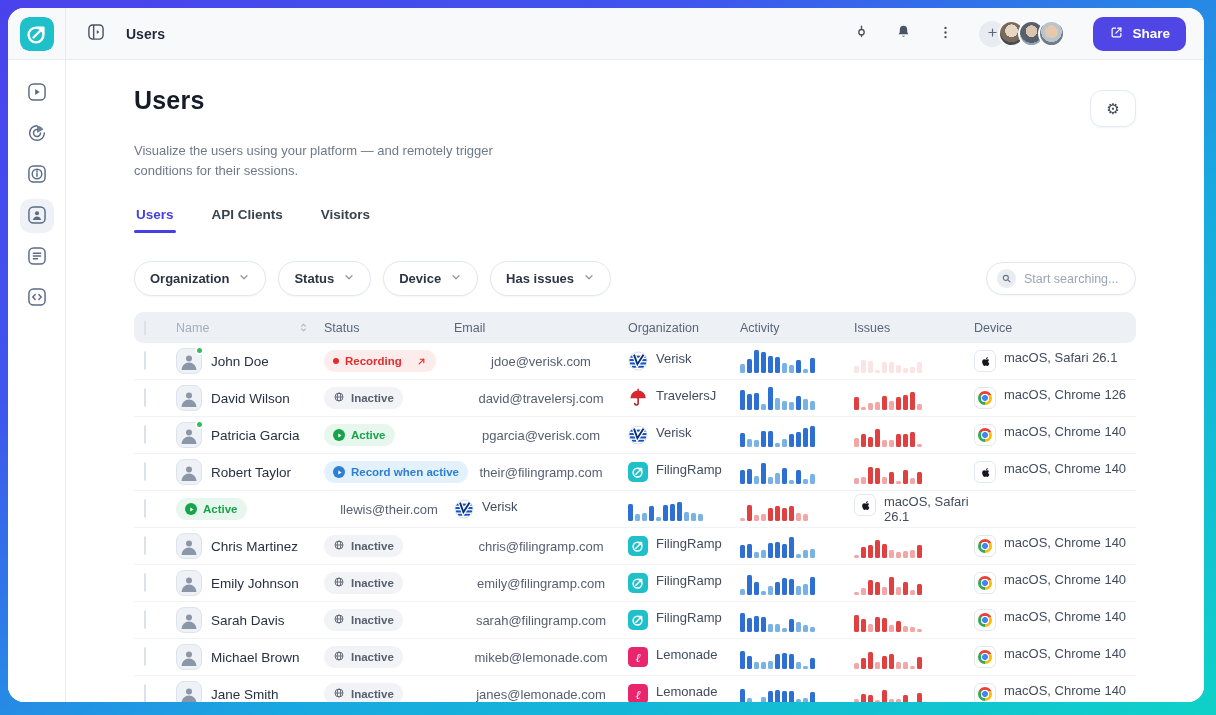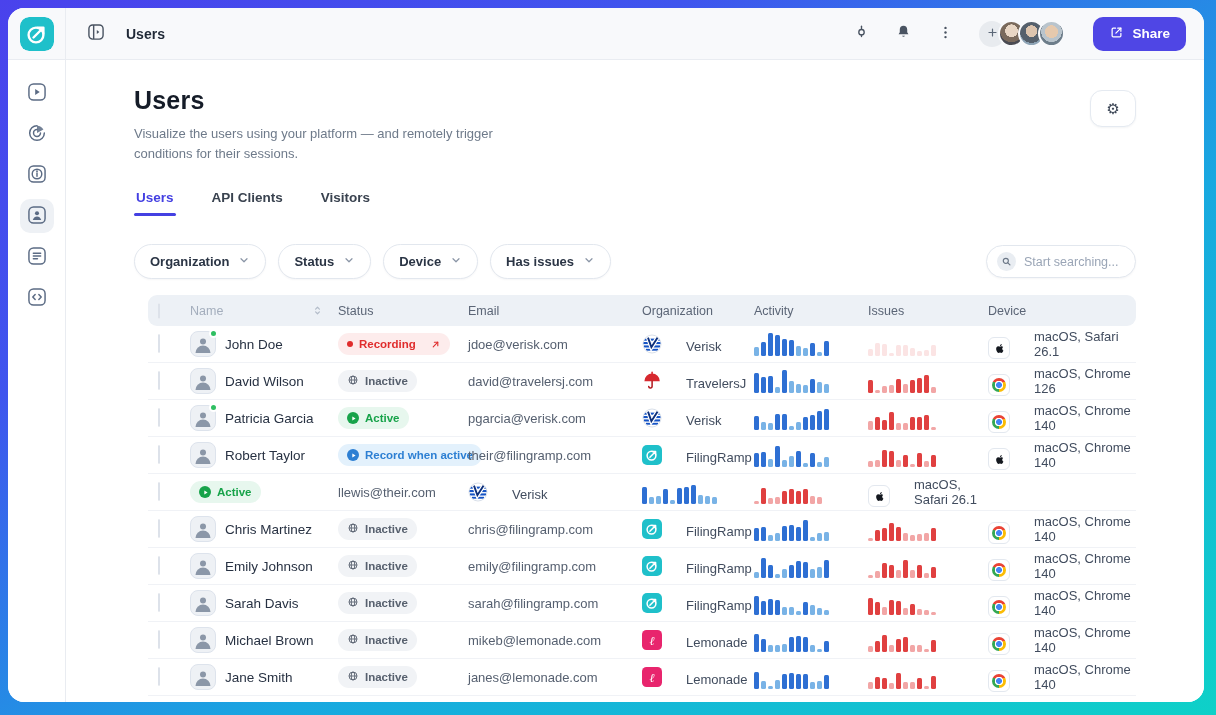--- a/index.html
+++ b/index.html
@@ -30,61 +30,61 @@
   .share-btn { margin-left:14px; height:34px; padding:0 16px; border:none; border-radius:10px;
     background:#4f46e5; color:#fff; font-size:13.5px; font-weight:700; display:flex; align-items:center; gap:8px; cursor:pointer; font-family:inherit; }
   
   .body-wrap { flex:1; display:flex; min-height:0; }
   .sidebar { width:58px; flex:0 0 58px; border-right:1px solid #e9ecf1; background:#fff; padding-top:16px; display:flex; flex-direction:column; align-items:center; gap:7px; }
   .side-btn { width:34px; height:34px; border:none; background:none; border-radius:10px; display:flex; align-items:center; justify-content:center; cursor:pointer; }
   .side-btn.active { background:#eef1f5; }
   
   .content { flex:1; overflow:hidden; position:relative; padding:26px 68px 0 68px; background:#fff; }
   h1.page-title { font-size:25px; font-weight:700; color:#151c28; letter-spacing:.2px; }
-  .page-desc { margin-top:9px; font-size:13px; line-height:1.55; color:#6e7a8a; width:370px; }
+  .page-desc { margin-top:26px; font-size:13px; line-height:1.55; color:#6e7a8a; width:370px; }
   .gear-btn { position:absolute; top:30px; right:68px; width:46px; height:37px; background:#fff; border:1px solid #e5eaf1; border-radius:12px;
     box-shadow:0 1px 2px rgba(20,30,50,.05); cursor:pointer; font-size:15px; color:#3c4656; display:flex; align-items:center; justify-content:center; }
   
   .tabs { margin-top:22px; display:flex; gap:34px; }
   .tab { background:none; border:none; font-family:inherit; font-size:13.5px; font-weight:600; color:#39424f; padding:4px 2px 11px; cursor:pointer; position:relative; }
   .tab.active { color:#4440e2; }
   .tab.active::after { content:""; position:absolute; left:0; right:0; bottom:0; height:3px; border-radius:2px; background:#4440e2; }
   
   .filter-row { margin-top:28px; display:flex; align-items:center; gap:12px; }
   .pill { height:35px; padding:0 15px; background:#fff; border:1px solid #e2e7ee; border-radius:18px; box-shadow:0 1px 2px rgba(20,30,50,.04);
     display:flex; align-items:center; gap:9px; font-family:inherit; font-size:13px; font-weight:600; color:#2b3545; cursor:pointer; }
   .search-box { margin-left:auto; width:150px; height:33px; border:1px solid #e2e7ee; border-radius:17px; background:#fff; box-shadow:0 1px 2px rgba(20,30,50,.04);
     display:flex; align-items:center; gap:8px; padding:0 10px; }
   .search-circ { width:19px; height:19px; border-radius:50%; background:#e9edf2; display:flex; align-items:center; justify-content:center; flex:0 0 19px; }
   .search-box input { border:none; outline:none; width:100%; font-family:inherit; font-size:12.5px; color:#445060; background:transparent; }
   .search-box input::placeholder { color:#9aa5b6; }
   
   .table { margin-top:16px; }
-  .tr { display:grid; grid-template-columns:32px 148px 130px 174px 112px 114px 120px 1fr; align-items:center;margin-left:14px; }
+  .tr { display:grid; grid-template-columns:32px 148px 130px 174px 112px 114px 120px 1fr; align-items:center; }
   .thead { background:#edf1f6; border-radius:9px; height:31px; font-size:12.5px; color:#5b6576; font-weight:500; padding:0 0 0 10px; }
   .thead .th-name-label { color:#a4aebd; }
   .th-name { display:flex; align-items:center; }
   .sort-ic { margin-left:auto; margin-right:14px; display:flex; cursor:pointer; }
   .row { height:37px; border-bottom:1px solid #f0f2f6; padding:0 0 0 10px; cursor:pointer; }
   .cb { width:15px; height:15px; border:1.5px solid #dde2ea; border-radius:4px; background:#fff; cursor:pointer; }
   .name-cell { display:flex; align-items:center; gap:9px; min-width:0; }
   .avatar-box { width:26px; height:26px; flex:0 0 26px; border-radius:8px; background:#eef1f5; border:1px solid #dde3ec; position:relative; display:flex; align-items:flex-end; justify-content:center; overflow:visible; }
   .avatar-box svg { display:block; border-radius:7px; }
   .presence { position:absolute; top:-3px; right:-3px; width:9px; height:9px; border-radius:50%; background:#2fbf62; border:2px solid #fff; }
   .uname { font-size:13.5px; font-weight:500; color:#273142; white-space:nowrap; }
   .badge { display:inline-flex; align-items:center; gap:6px; height:22px; padding:0 9px; border-radius:12px; font-size:11.5px; font-weight:700; white-space:nowrap; }
   .badge.recording { background:#fdecec; color:#e02d2d; }
   .badge.recording .dot { width:6px; height:6px; border-radius:50%; background:#e02d2d; }
   .badge.active { background:#e7f7ee; color:#17a34a; }
   .badge.rwa { background:#e3f1fc; color:#2d7fd3; }
   .badge.inactive { background:#f1f3f6; color:#57606e; font-weight:600; }
   .play-circ { width:12px; height:12px; border-radius:50%; display:inline-flex; align-items:center; justify-content:center; }
   .badge .arrow { margin-left:8px; display:inline-flex; }
-  .email { font-size:13px; color:#566070; }
-  .org-cell, .dev-cell { display:flex; align-items:flex-end; gap:24px; font-size:13px; color:#414c5e; }
+  .email { font-size:13px; color:#566070;text-align:center; }
+  .org-cell, .dev-cell { display:flex; align-items:flex-start; gap:8px; font-size:13px; color:#414c5e; }
   .org-ic { width:20px; height:20px; flex:0 0 20px; display:flex; }
   .dev-box { width:22px; height:22px; flex:0 0 22px; border:1px solid #e3e8ef; border-radius:6px; background:#fff; display:flex; align-items:center; justify-content:center; }
   .chrome { width:14px; height:14px; border-radius:50%;
     background:radial-gradient(circle at center,#4285f4 0 29%,#fff 30% 43%,rgba(0,0,0,0) 44%),
                conic-gradient(from 60deg,#fbbc05 0 120deg,#34a853 120deg 240deg,#ea4335 240deg 360deg); }
   .spark { display:flex; align-items:flex-end; gap:2px; height:24px; }
   .spark i { width:5px; border-radius:1.5px; display:block; }
   .act .d { background:#2e6fd3; } .act .l { background:#79b3e6; }
   .iss .d { background:#e04040; } .iss .l { background:#f2a6a6; } .iss .f { background:#fbe4e4; }
 </style>

